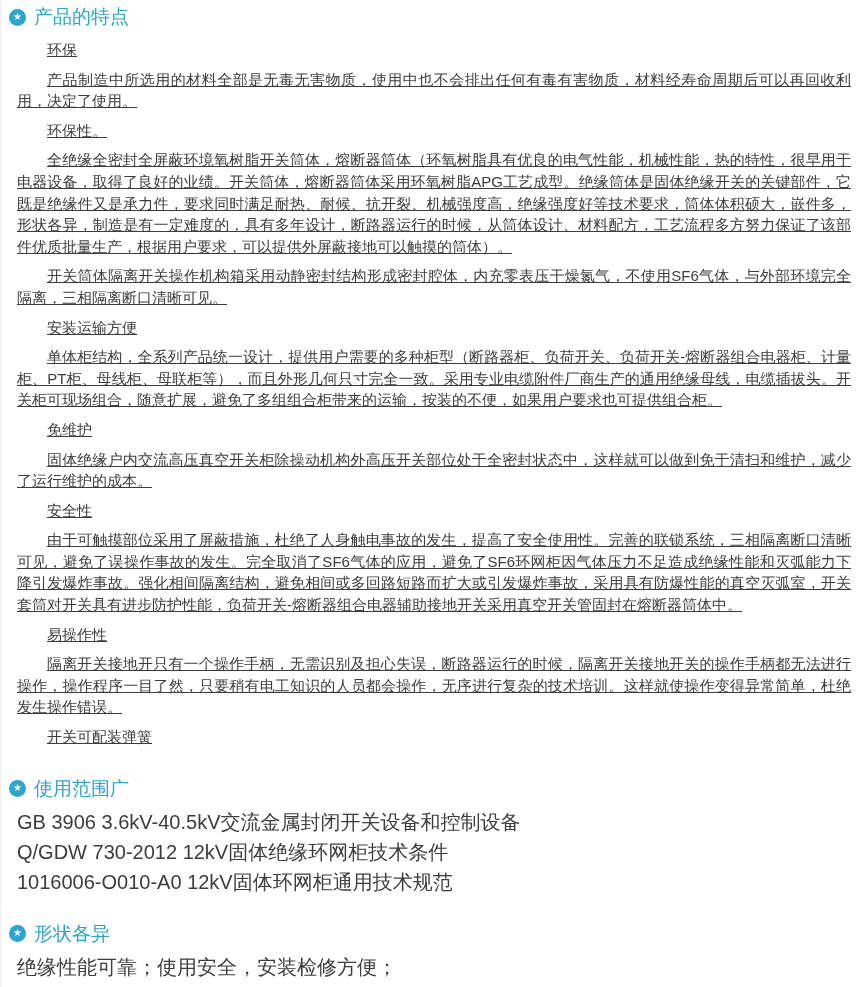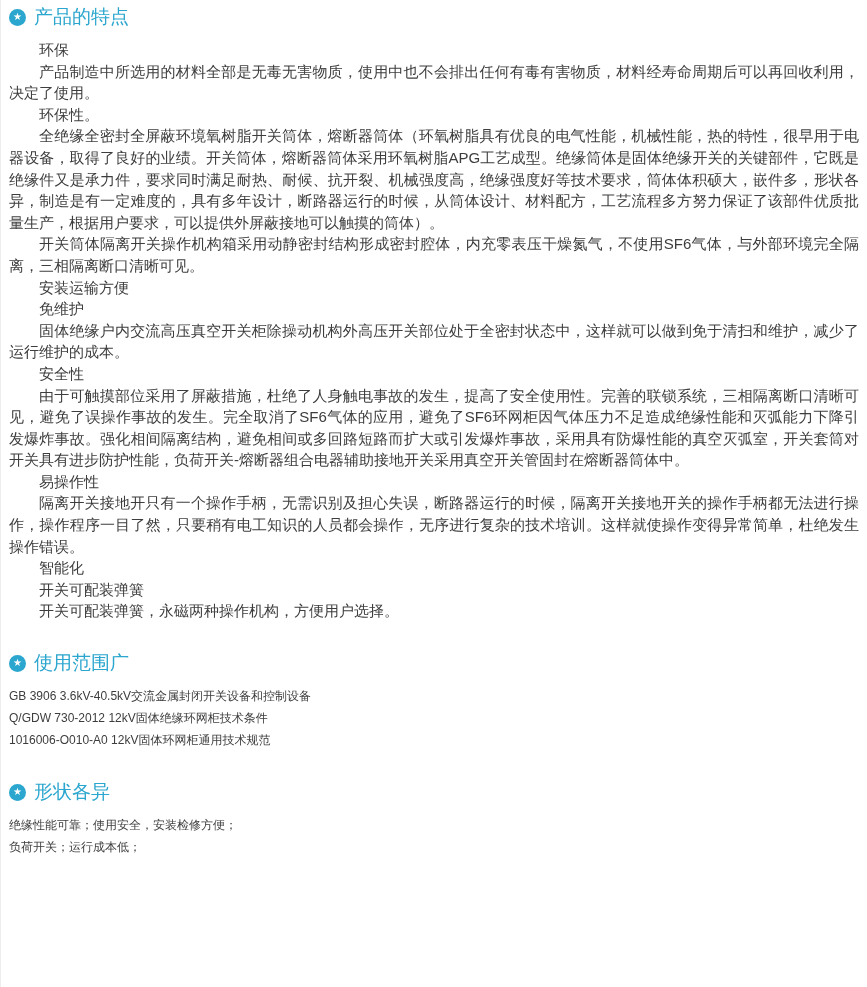--- a/index.html
+++ b/index.html
@@ -37,30 +37,31 @@
     height: 17px;
     min-width: 17px;
     border-radius: 50%;
     background: var(--accent);
     color: #ffffff;
     font-size: 10px;
     line-height: 1;
     padding-bottom: 1px;
   }
   .body-text p {
-    margin: 0;
+    margin: 8px;
     font-size: 15px;
     line-height: 21.6px;
     text-align: justify;
     text-indent: 2em;
     color: var(--text);
+    text-decoration: underline;
   }
   .plain-list p {
-    margin: 0;
-    font-size: 12px;
+    margin: 8px;
+    font-size: 20px;
     line-height: 22px;
     text-indent: 0;
     color: var(--text);
   }
 </style>
 </head>
 <body>
 
 <div class="page">
 
@@ -69,29 +70,28 @@
       <span class="badge">★</span>
       <span>产品的特点</span>
     </h2>
     <div class="body-text">
         <p>环保</p>
         <p>产品制造中所选用的材料全部是无毒无害物质，使用中也不会排出任何有毒有害物质，材料经寿命周期后可以再回收利用，决定了使用。</p>
         <p>环保性。</p>
         <p>全绝缘全密封全屏蔽环境氧树脂开关筒体，熔断器筒体（环氧树脂具有优良的电气性能，机械性能，热的特性，很早用于电器设备，取得了良好的业绩。开关筒体，熔断器筒体采用环氧树脂APG工艺成型。绝缘筒体是固体绝缘开关的关键部件，它既是绝缘件又是承力件，要求同时满足耐热、耐候、抗开裂、机械强度高，绝缘强度好等技术要求，筒体体积硕大，嵌件多，形状各异，制造是有一定难度的，具有多年设计，断路器运行的时候，从筒体设计、材料配方，工艺流程多方努力保证了该部件优质批量生产，根据用户要求，可以提供外屏蔽接地可以触摸的筒体）。</p>
         <p>开关筒体隔离开关操作机构箱采用动静密封结构形成密封腔体，内充零表压干燥氮气，不使用SF6气体，与外部环境完全隔离，三相隔离断口清晰可见。</p>
         <p>安装运输方便</p>
+        <p>单体柜结构，全系列产品统一设计，提供用户需要的多种柜型（断路器柜、负荷开关、负荷开关-熔断器组合电器柜、计量柜、PT柜、母线柜、母联柜等），而且外形几何只寸完全一致。采用专业电缆附件厂商生产的通用绝缘母线，电缆插拔头。开关柜可现场组合，随意扩展，避免了多组组合柜带来的运输，按装的不便，如果用户要求也可提供组合柜。</p>
         <p>免维护</p>
         <p>固体绝缘户内交流高压真空开关柜除操动机构外高压开关部位处于全密封状态中，这样就可以做到免于清扫和维护，减少了运行维护的成本。</p>
         <p>安全性</p>
         <p>由于可触摸部位采用了屏蔽措施，杜绝了人身触电事故的发生，提高了安全使用性。完善的联锁系统，三相隔离断口清晰可见，避免了误操作事故的发生。完全取消了SF6气体的应用，避免了SF6环网柜因气体压力不足造成绝缘性能和灭弧能力下降引发爆炸事故。强化相间隔离结构，避免相间或多回路短路而扩大或引发爆炸事故，采用具有防爆性能的真空灭弧室，开关套筒对开关具有进步防护性能，负荷开关-熔断器组合电器辅助接地开关采用真空开关管固封在熔断器筒体中。</p>
         <p>易操作性</p>
         <p>隔离开关接地开只有一个操作手柄，无需识别及担心失误，断路器运行的时候，隔离开关接地开关的操作手柄都无法进行操作，操作程序一目了然，只要稍有电工知识的人员都会操作，无序进行复杂的技术培训。这样就使操作变得异常简单，杜绝发生操作错误。</p>
-        <p>智能化</p>
         <p>开关可配装弹簧</p>
-        <p>开关可配装弹簧，永磁两种操作机构，方便用户选择。</p>
       </div>
   </section>
 
   <section class="sec">
     <h2 class="sec-title">
       <span class="badge">★</span>
       <span>使用范围广</span>
     </h2>
     <div class="plain-list">
         <p>GB 3906 3.6kV-40.5kV交流金属封闭开关设备和控制设备</p>

